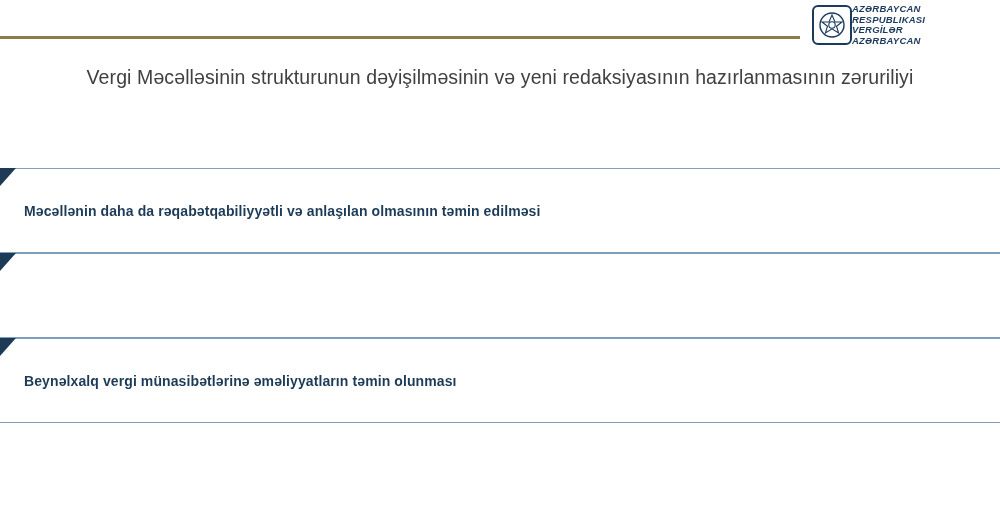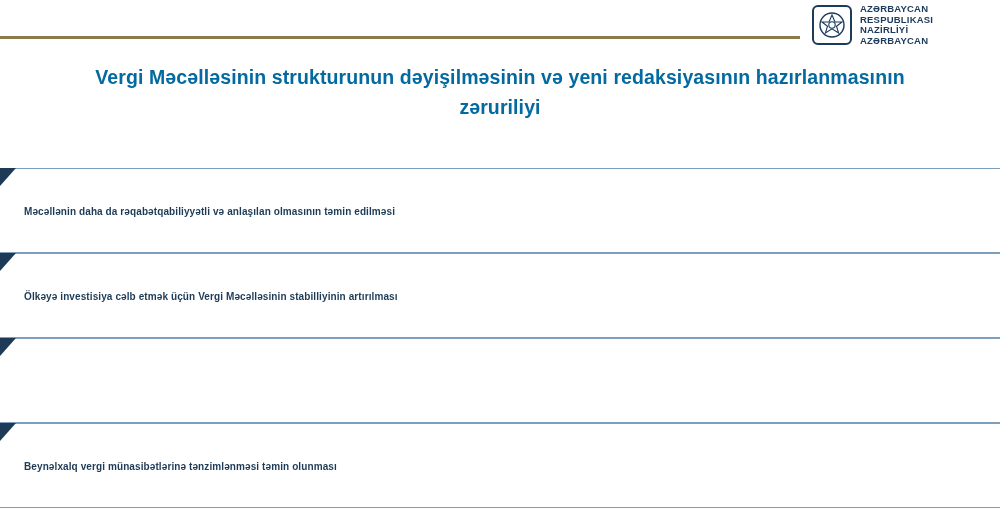--- a/index.html
+++ b/index.html
@@ -30,21 +30,21 @@
     width: 800px;
     height: 3px;
     background: #8d7b4a;
   }
   .logo-block {
     position: absolute;
     top: 4px;
     left: 812px;
     display: flex;
     align-items: center;
-    gap: 8px;
+    font-style: italic;
   }
   .logo-mark {
     width: 40px;
     height: 40px;
     border: 2px solid #1b3a5c;
     border-radius: 6px;
     display: flex;
     align-items: center;
     justify-content: center;
     box-sizing: border-box;
@@ -60,22 +60,22 @@
   .logo-text div { white-space: nowrap; }
 
   
   .title {
     position: absolute;
     top: 62px;
     left: 60px;
     width: 880px;
     text-align: center;
     font-size: 19.5px;
-    font-weight: bold;
-    color: #0369a1;
+    font-weight: normal;
+    color: #404040;
     line-height: 30px;
     letter-spacing: 0.1px;
   }
 
   
   .items {
     position: absolute;
     top: 168px;
     left: 0;
     width: 1000px;
@@ -109,21 +109,21 @@
     width: 16px;
     height: 32px;
   }
   .item-marker svg { display: block; }
   .item-text {
     position: absolute;
     top: 50%;
     transform: translateY(-50%);
     left: 24px;
     width: 950px;
-    font-size: 10px;
+    font-size: 14px;
     font-weight: bold;
     color: #1d3b57;
     letter-spacing: 0.1px;
   }
 </style>
 </head>
 <body>
 
 <div class="header">
   <div class="header-rule"></div>
@@ -132,66 +132,56 @@
     <div class="logo-mark">
       <svg width="28" height="28" viewBox="0 0 28 28" aria-hidden="true">
         <circle cx="14" cy="14" r="12" fill="none" stroke="#1b3a5c" stroke-width="1.4"></circle>
         <path d="M14 4 L17 11 L24 11 L18.5 15.2 L20.6 22 L14 17.8 L7.4 22 L9.5 15.2 L4 11 L11 11 Z" fill="none" stroke="#1b3a5c" stroke-width="1.1"></path>
         <circle cx="14" cy="14" r="3.2" fill="none" stroke="#1b3a5c" stroke-width="1.1"></circle>
       </svg>
     </div>
     <div class="logo-text">
       <div>AZƏRBAYCAN</div>
       <div>RESPUBLIKASI</div>
-      <div>NAZİRLİYİ</div>
+      <div>VERGİLƏR</div>
       <div>AZƏRBAYCAN</div>
     </div>
   </div>
 </div>
 
 <div class="title">Vergi Məcəlləsinin strukturunun  dəyişilməsinin və yeni redaksiyasının hazırlanmasının zəruriliyi</div>
 
 <div class="items">
 
   <div class="item">
     <div class="item-line-top"></div>
     <div class="item-marker">
       <svg width="16" height="32" viewBox="0 0 16 32" aria-hidden="true">
         <path d="M0 0 L16 0 L0 18 Z" fill="#1d3b57"></path>
       </svg>
     </div>
     <div class="item-text">Məcəllənin daha da rəqabətqabiliyyətli və anlaşılan olmasının təmin edilməsi</div>
     <div class="item-line-bottom"></div>
   </div>
 
-  <div class="item">
-    <div class="item-line-top"></div>
-    <div class="item-marker">
-      <svg width="16" height="32" viewBox="0 0 16 32" aria-hidden="true">
-        <path d="M0 0 L16 0 L0 18 Z" fill="#1d3b57"></path>
-      </svg>
-    </div>
-    <div class="item-text">Ölkəyə investisiya cəlb etmək  üçün Vergi Məcəlləsinin stabilliyinin artırılması</div>
-    <div class="item-line-bottom"></div>
-  </div>
 
   <div class="item">
     <div class="item-line-top"></div>
     <div class="item-marker">
       <svg width="16" height="32" viewBox="0 0 16 32" aria-hidden="true">
         <path d="M0 0 L16 0 L0 18 Z" fill="#1d3b57"></path>
       </svg>
     </div>
     <div class="item-line-bottom"></div>
   </div>
 
   <div class="item">
     <div class="item-line-top"></div>
     <div class="item-marker">
       <svg width="16" height="32" viewBox="0 0 16 32" aria-hidden="true">
         <path d="M0 0 L16 0 L0 18 Z" fill="#1d3b57"></path>
       </svg>
     </div>
-    <div class="item-text">Beynəlxalq vergi münasibətlərinə tənzimlənməsi təmin olunması</div>
+    <div class="item-text">Beynəlxalq vergi münasibətlərinə əməliyyatların təmin olunması</div>
     <div class="item-line-bottom"></div>
   </div>
 
 </div>
 
 </body></html>

